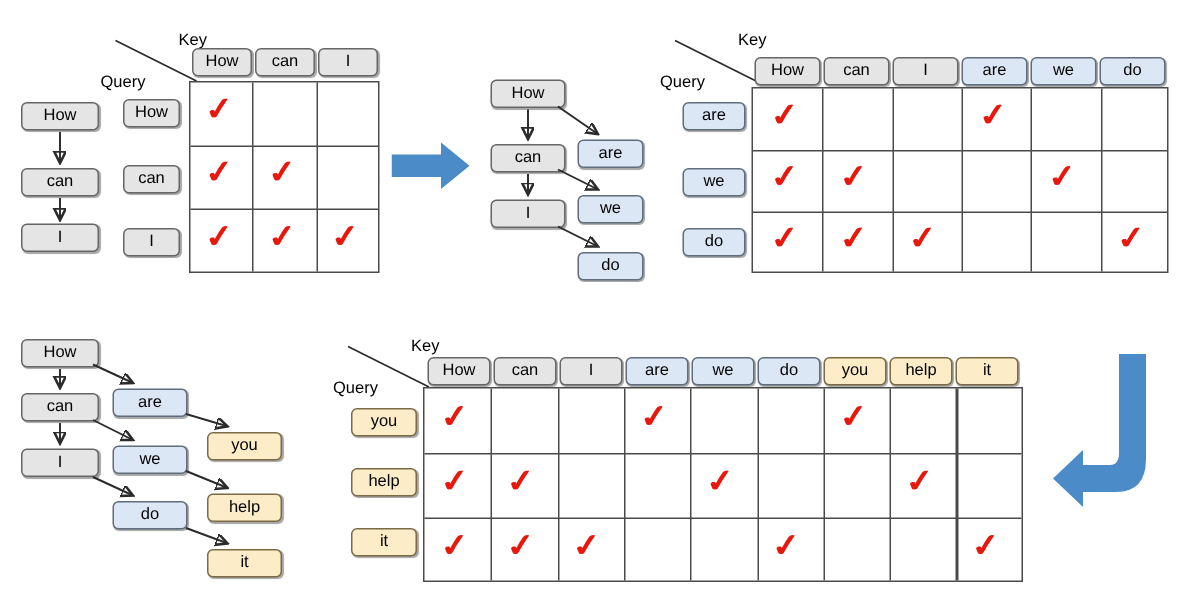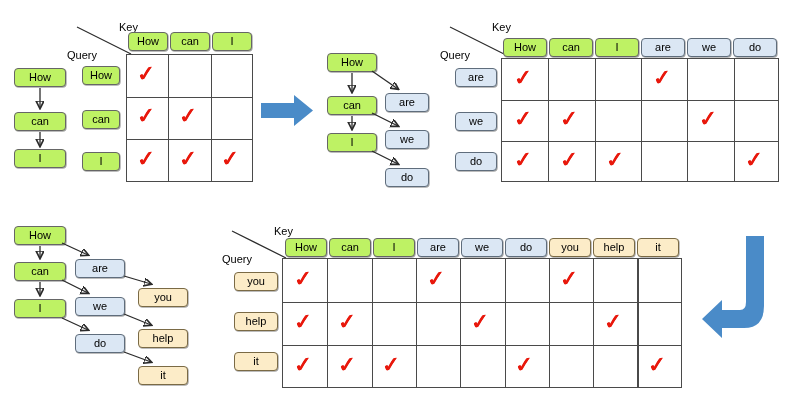--- a/index.html
+++ b/index.html
@@ -20,21 +20,21 @@
     height:19px;
     line-height:17px;
     text-align:center;
     font-size:11px;
     border:1.2px solid #6b6b6b;
     border-radius:4px;
     background:#e6e6e6;
     white-space:nowrap;
     box-shadow:0.7px 0.7px 0.6px rgba(0,0,0,0.35);
   }
-  .tok.gray {background:#bef264;border-color:#666;}
+  .tok.gray {background:#e5e5e5;border-color:#666;}
   .tok.blue {background:#dbe7f4;border-color:#5f6d7c;}
   .tok.tan  {background:#fcecc8;border-color:#7a6a45;}
 
   
   .grid{position:absolute;box-sizing:border-box;border:1.4px solid #4a4a4a;background:#fff;}
   .grid .vline{position:absolute;top:0;bottom:0;width:1.2px;background:#4a4a4a;}
   .grid .hline{position:absolute;left:0;right:0;height:1.2px;background:#4a4a4a;}
   .chk{
     position:absolute;
     color:#e8180c;

